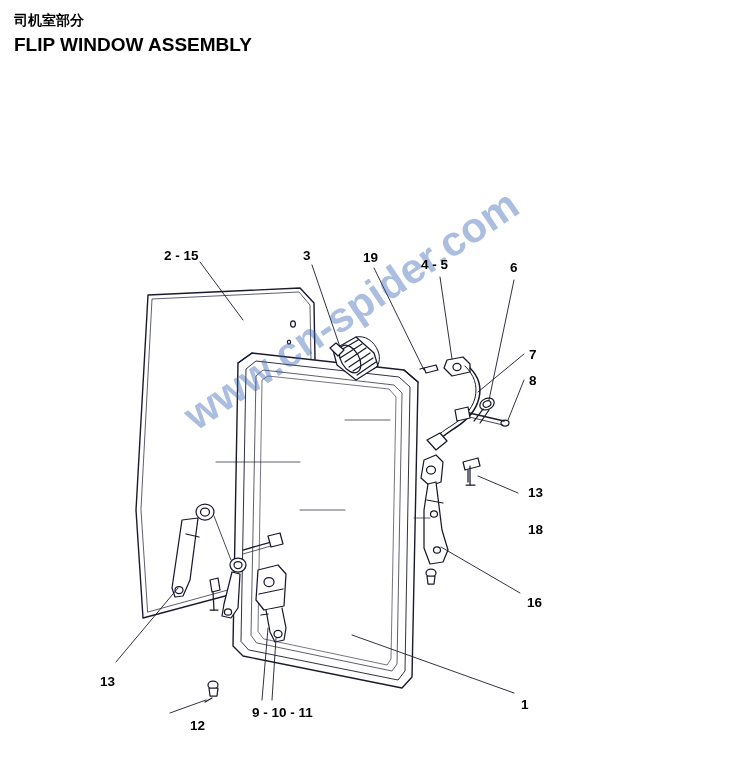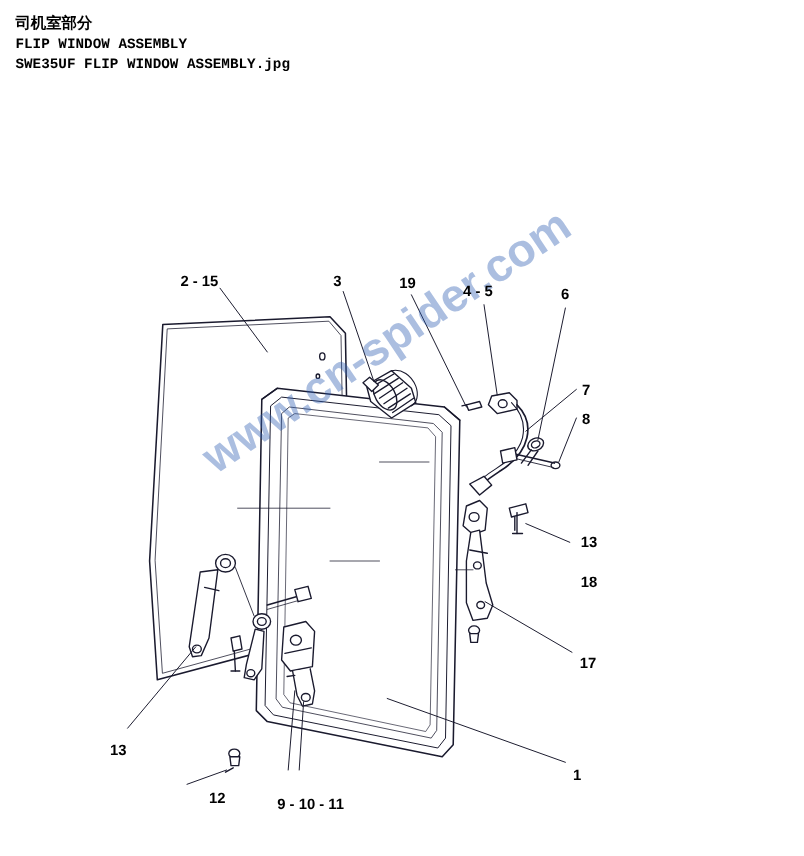--- a/index.html
+++ b/index.html
@@ -20,28 +20,27 @@
     width: 731px;
     height: 778px;
   }
   .title-block {
     position: absolute;
     left: 14px;
     top: 12px;
     line-height: 1.42;
   }
   .title-line {
-    font-size: 13px;
+    font-size: 19px;
     font-weight: bold;
     white-space: nowrap;
     letter-spacing: 0px;
+  }
+  .title-line.cjk {
     font-family: Liberation Mono, monospace;
-  }
-  .title-line.cjk {
-    font-family: Liberation Serif, serif;
     font-weight: bold;
     font-size: 14px;
   }
   .diagram {
     position: absolute;
     left: 0;
     top: 110px;
     width: 731px;
     height: 668px;
   }
@@ -78,21 +77,20 @@
   }
 </style>
 </head>
 <body>
 
 <div class="page">
 
   <div class="title-block">
     <div class="title-line cjk">司机室部分</div>
     <div class="title-line">FLIP WINDOW ASSEMBLY</div>
-    <div class="title-line">SWE35UF FLIP WINDOW ASSEMBLY.jpg</div>
   </div>
 
   <div class="diagram">
     <svg width="731" height="668" viewBox="0 0 731 668" xmlns="http://www.w3.org/2000/svg">
       <g fill="none" stroke="#1a1a2e" stroke-width="1.25" stroke-linejoin="round" stroke-linecap="round">
 
         <g>
           <path d="M136 400 L148 185 L300 178 L314 193 L318 420 L300 466 L143 508 Z" fill="#ffffff" stroke="#1a1a2e" stroke-width="1.4"></path>
           <path d="M141 399 L152 189 L299 182 L310 195 L314 418 L297 461 L148 502 Z" fill="none" stroke="#1a1a2e" stroke-width="0.7"></path>
 
@@ -245,19 +243,19 @@
 
   <div class="callout" style="left:164px; top:248px;">2 - 15</div>
   <div class="callout" style="left:303px; top:248px;">3</div>
   <div class="callout" style="left:363px; top:250px;">19</div>
   <div class="callout" style="left:421px; top:257px;">4 - 5</div>
   <div class="callout" style="left:510px; top:260px;">6</div>
   <div class="callout" style="left:529px; top:347px;">7</div>
   <div class="callout" style="left:529px; top:373px;">8</div>
   <div class="callout" style="left:528px; top:485px;">13</div>
   <div class="callout" style="left:528px; top:522px;">18</div>
-  <div class="callout" style="left:527px; top:595px;">17</div>
+  <div class="callout" style="left:527px; top:595px;">16</div>
   <div class="callout" style="left:521px; top:697px;">1</div>
-  <div class="callout" style="left:252px; top:705px;margin-top:18px;">9 - 10 - 11</div>
+  <div class="callout" style="left:252px; top:705px;">9 - 10 - 11</div>
   <div class="callout" style="left:143px; top:718px;margin-left:47px;">12</div>
   <div class="callout" style="left:100px; top:674px;">13</div>
 
 </div>
 
 </body></html>

